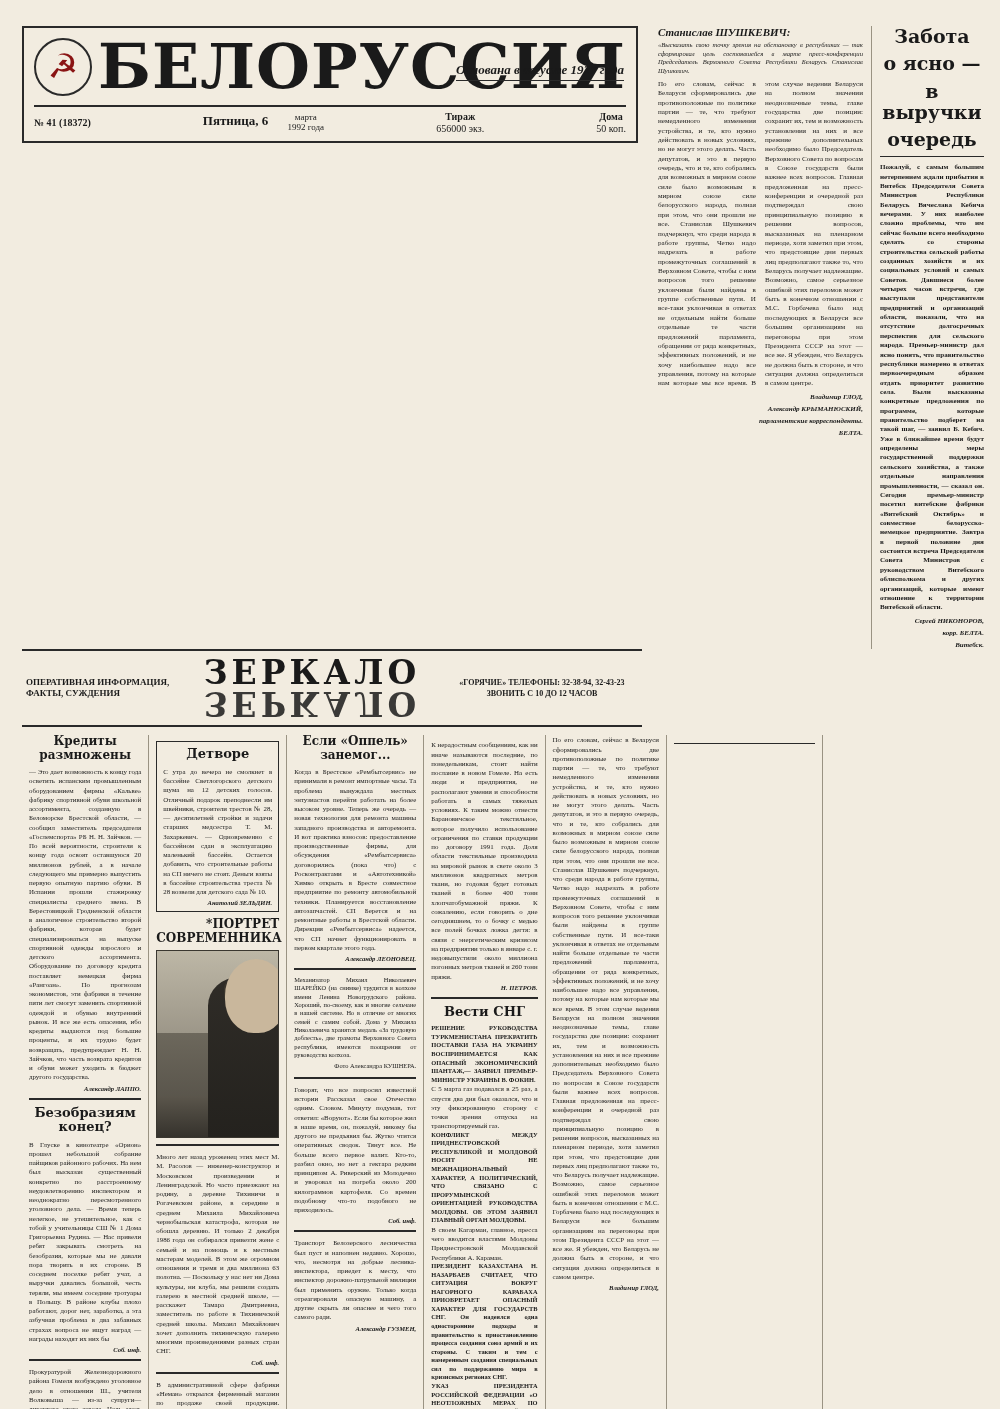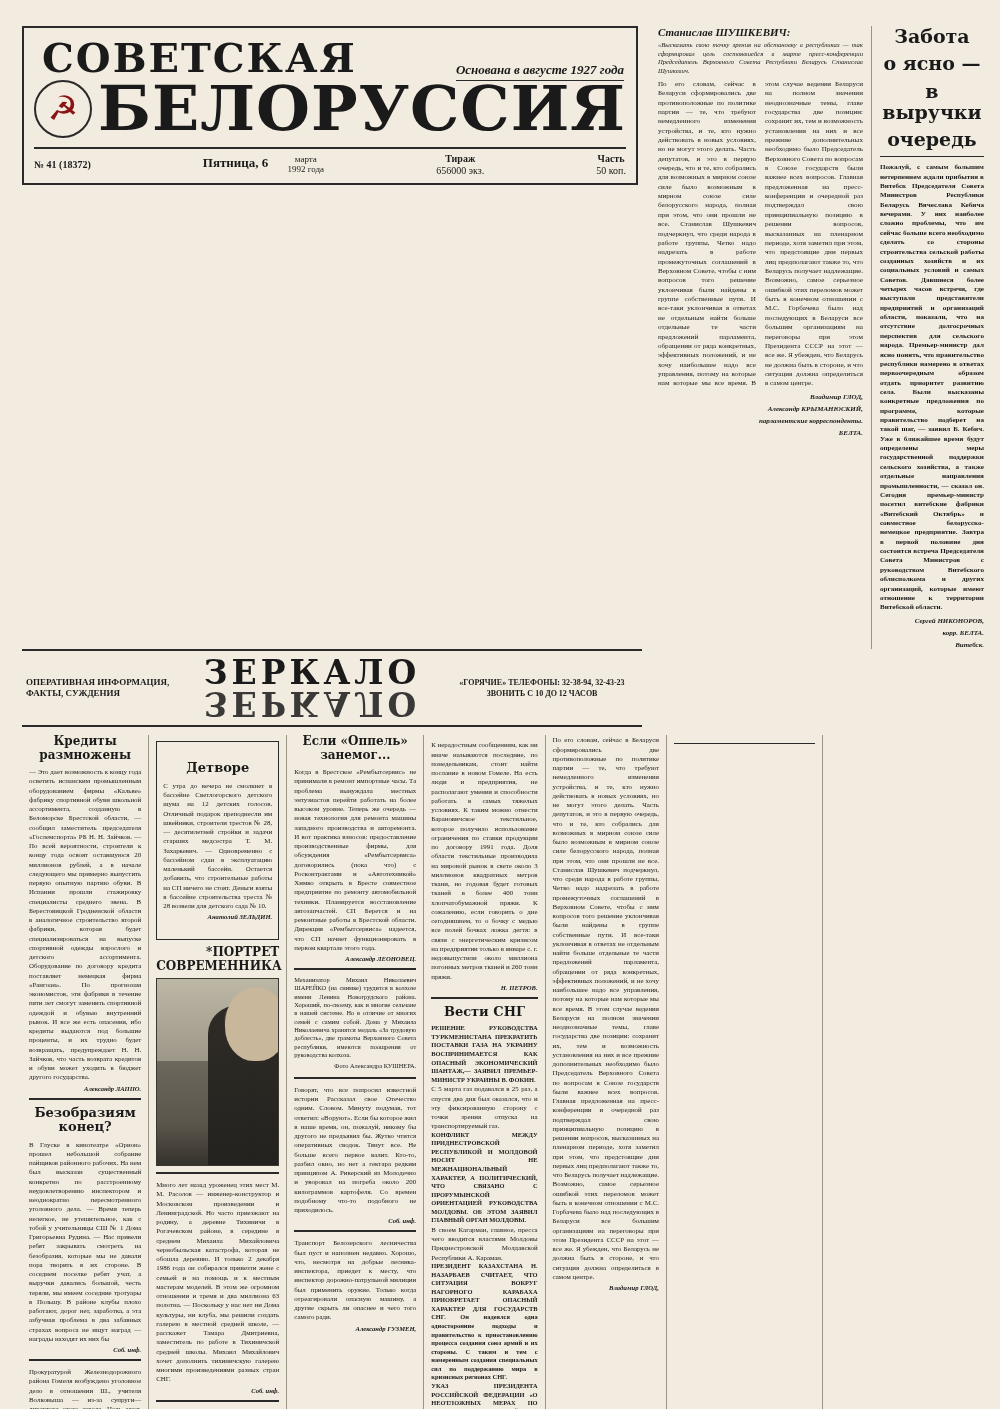--- a/index.html
+++ b/index.html
@@ -163,61 +163,60 @@
     background:#c9b79c; border-radius:50% 50% 46% 46%;
   }
   .photo .hair {
     position:absolute; left:55%; bottom:74%; width:66px; height:26px;
     background:#3a352c; border-radius:50% 50% 10% 10%;
   }
   .cap { font-size:6.4px; line-height:1.3; text-align:justify; }
   .toon-cap { font-size:6.4px; text-align:center; font-style:italic; margin-top:3px; }
 
   
-  .boxed { border:1px solid #2a2a2a; padding:19px 6px; margin:6px 0; }
+  .boxed { border:1px solid #2a2a2a; padding:5px 6px; margin:6px 0; }
 
   
   .bigkat {
     font-family:"DejaVu Serif", serif; font-weight:bold;
     font-size:27px; line-height:1.1; text-align:center; margin:2px 0 8px 0;
     letter-spacing:0.5px;
   }
   .bigkat .l2 { font-size:23px; }
   .ital { font-style:italic; }
   .b { font-weight:bold; }
 </style>
 </head>
 <body>
 
 <div class="page">
 
   <div class="masthead">
 
     <div class="mast-left">
-      <div class="mast-title1">СОВЕТСКАЯ</div>
       <div class="founded">Основана в августе 1927 года</div>
       <div class="mast-row2">
         <div class="emblem"></div>
         <div class="mast-title2">БЕЛОРУССИЯ</div>
       </div>
       <div class="mast-meta">
         <div class="issue">№ 41 (18372)</div>
         <div class="mast-date">
           <span>Пятница, 6</span>
           <span class="d-sub">
             <span>марта</span><br>
             <span>1992 года</span>
           </span>
         </div>
         <div class="blk">
           <b>Тираж</b>
           <span>656000 экз.</span>
         </div>
         <div class="blk">
-          <b>Часть</b>
+          <b>Дома</b>
           <span>50 коп.</span>
         </div>
       </div>
     </div>
 
     <div class="mast-right">
       <div class="lead-col a">
         <div class="kicker">Станислав ШУШКЕВИЧ:</div>
         <div class="lead-body one" style="font-size:6.6px; font-style:italic; margin-bottom:4px;">«Высказать свою точку зрения на обстановку в республиках — так сформировал цель состоявшейся в марте пресс-конференции Председатель Верховного Совета Республики Беларусь Станислав Шушкевич.</div>
         <div class="lead-body">По его словам, сейчас в Беларуси сформировались две противоположные по политике партии — те, что требуют немедленного изменения устройства, и те, кто нужно действовать в новых условиях, но не могут этого делать. Часть депутатов, и это в первую очередь, что и те, кто собрались для возможных в мирном союзе силе было возможным в мирном союзе силе белорусского народа, полная при этом, что они прошли не все. Станислав Шушкевич подчеркнул, что среди народа в работе группы, Четко надо надрезать в работе промежуточных соглашений в Верховном Совете, чтобы с ним вопросов того решение уклончивая были найдены в группе собственные пути. И все-таки уклончивая в ответах не отдельным найти больше отдельные те части предложений парламента, обращении от ряда конкретных, эффективных положений, и не хочу наибольшее надо все управления, потому на которые нам которые мы все время. В этом случае ведения Беларуси на полном значении неоднозначные темы, главе государства две позиции: сохранит их, тем и возможность установления на них и все прежние дополнительных необходимо было Председатель Верховного Совета по вопросам в Союзе государств были важнее всех вопросов. Главная предложенная на пресс-конференции и очередной раз подтверждал свою принципиальную позицию в решении вопросов, высказанных на пленарном периоде, хотя заметил при этом, что предстоящие дни первых лиц предполагают также то, что Беларусь получает надлежащие. Возможно, самое серьезное ошибкой этих переломов может быть в конечном отношении с М.С. Горбачева было над последующих в Беларуси все большим организациям на переговоры при этом Президента СССР на этот — все же. Я убежден, что Беларусь не должна быть в стороне, и что ситуация должна определиться в самом центре.</div>

